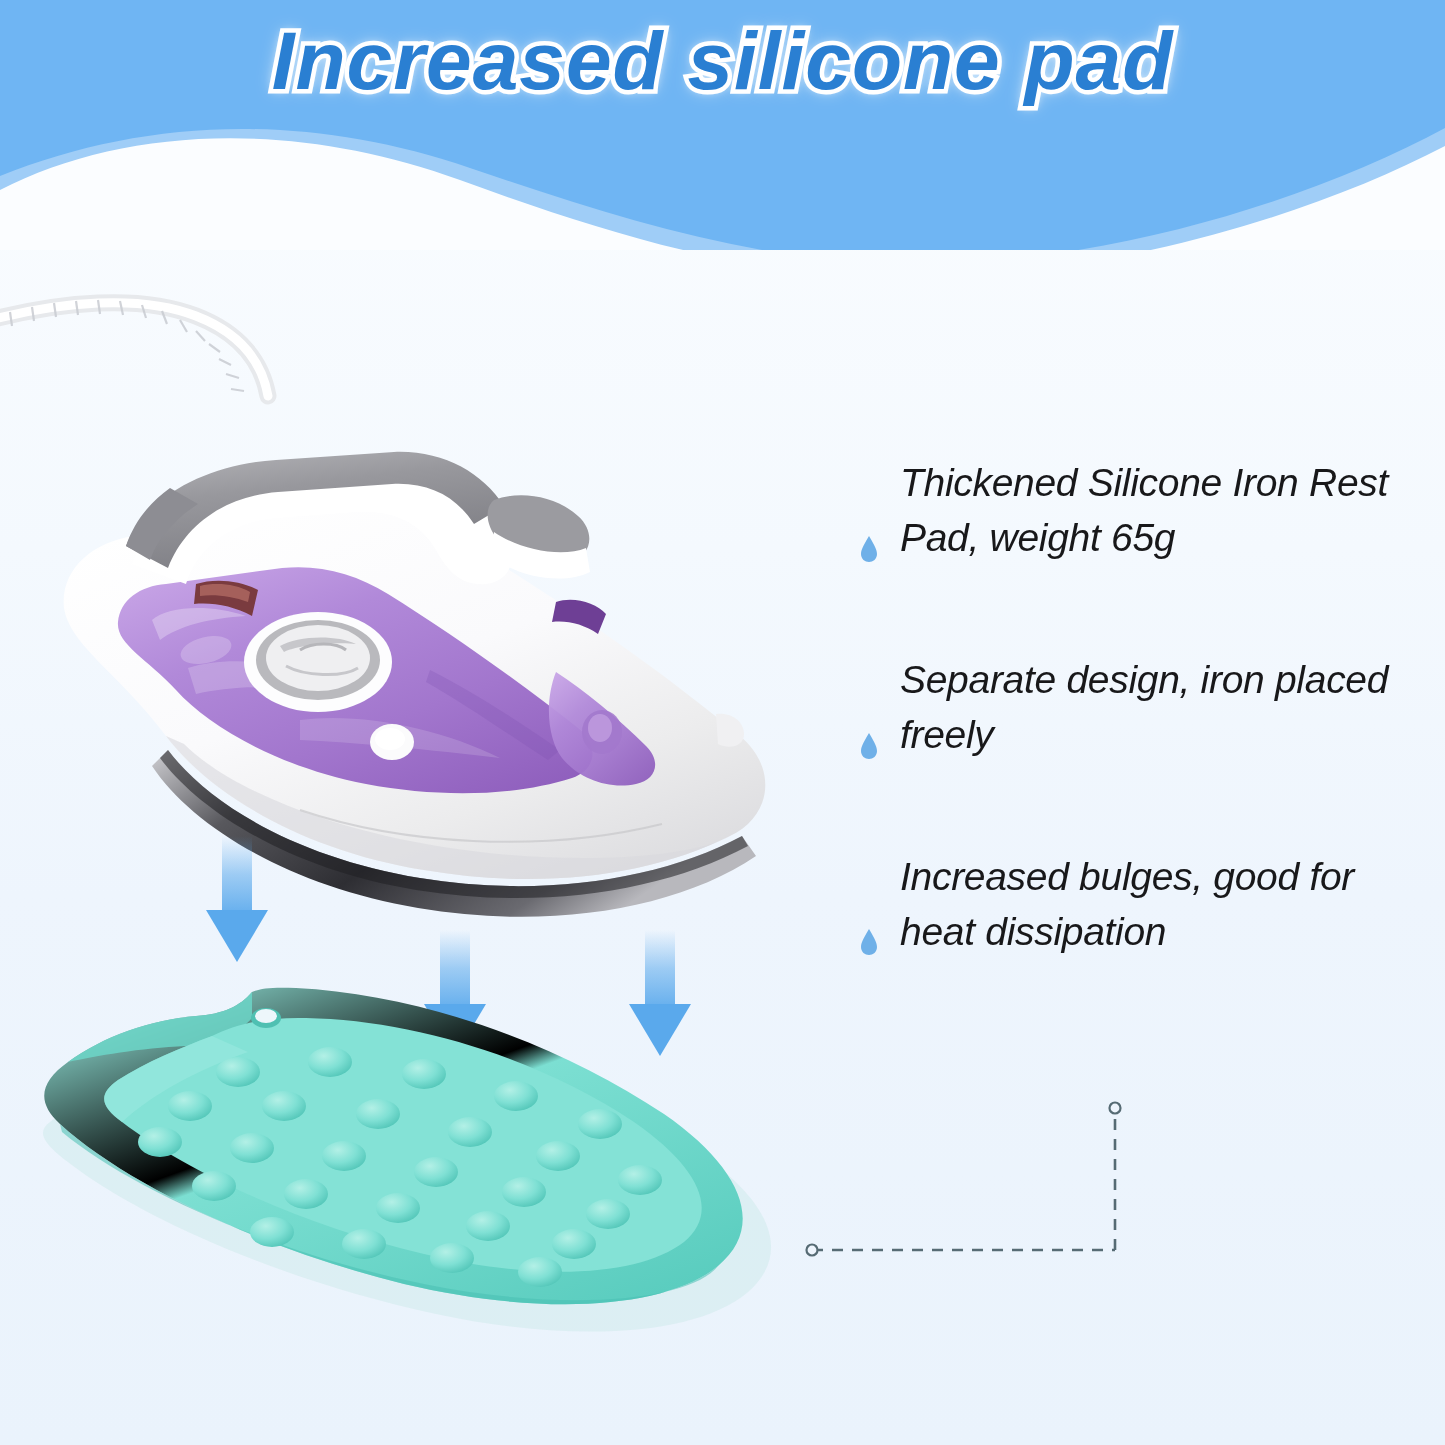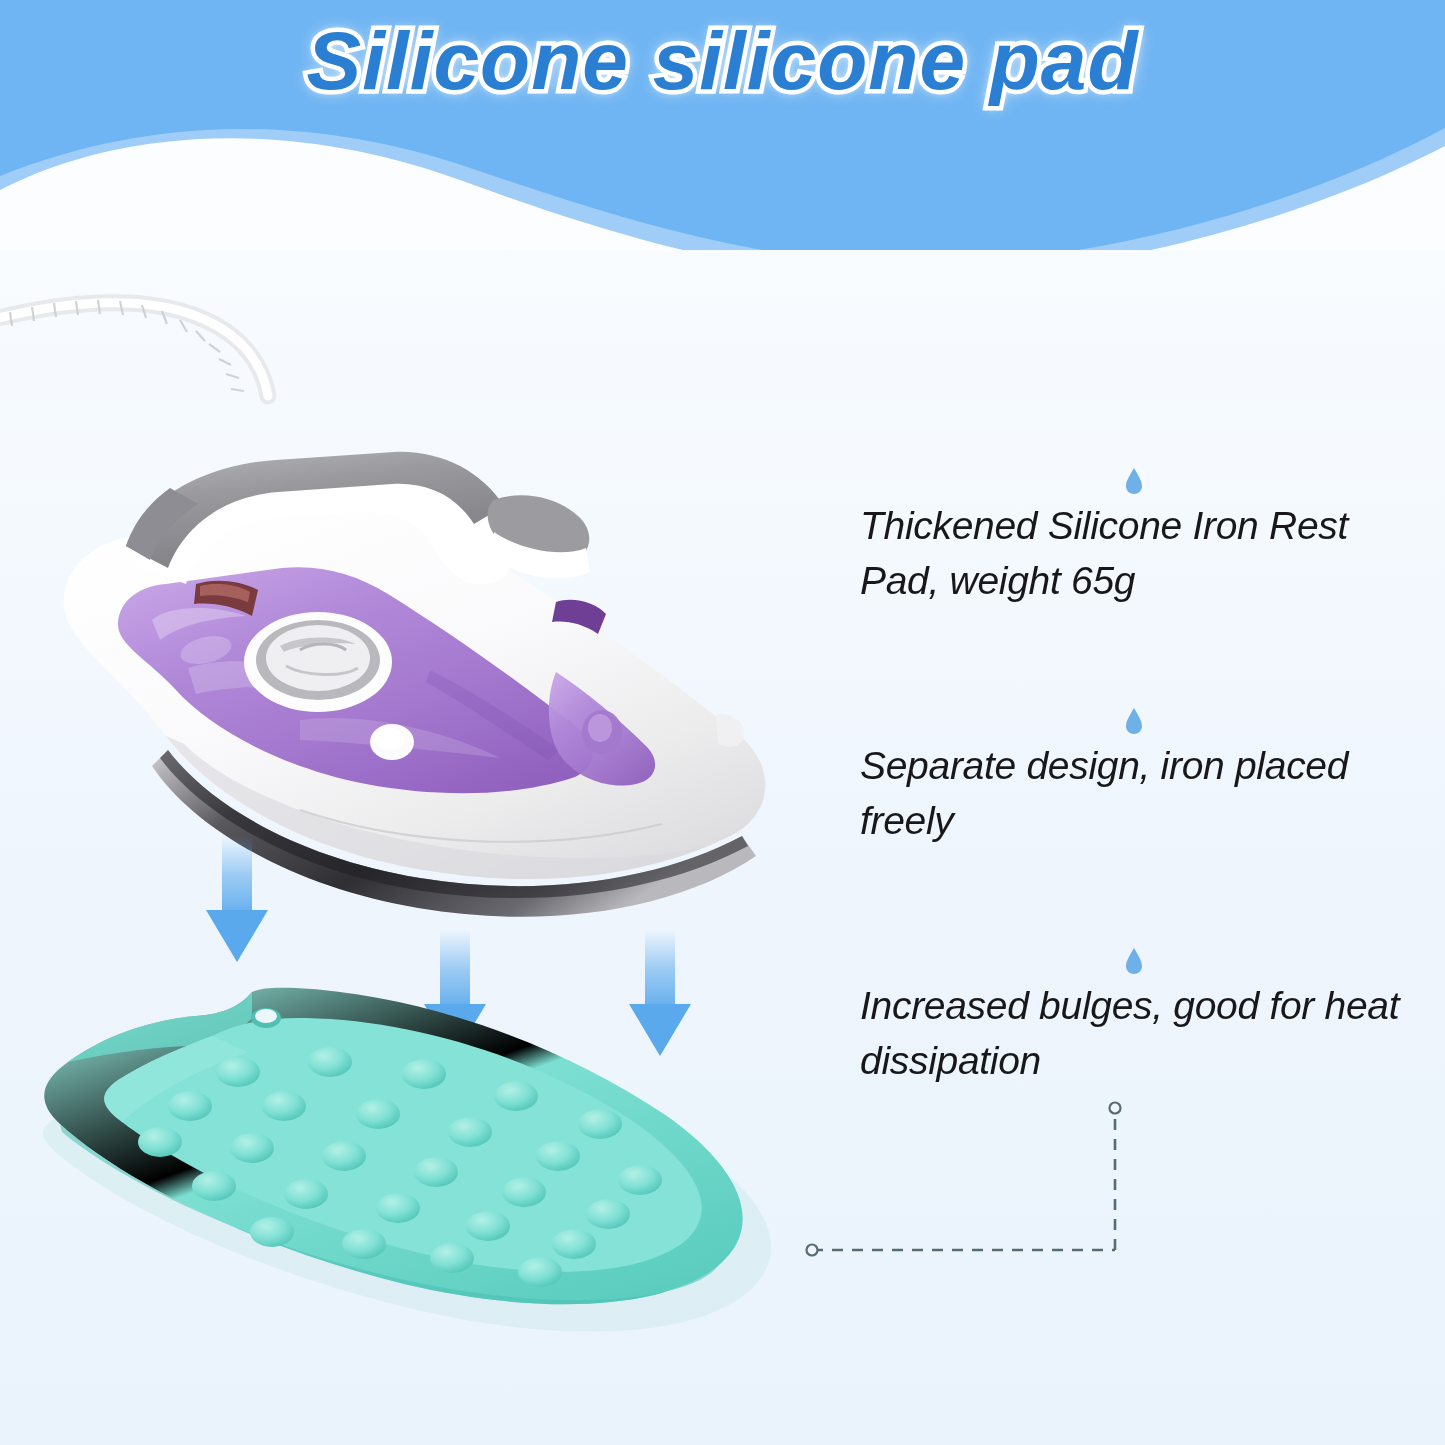--- a/index.html
+++ b/index.html
@@ -55,23 +55,22 @@
 
   
   #feature-list {
     position: absolute;
     left: 860px;
     top: 455px;
     width: 570px;
   }
   .feature-item {
     display: flex;
-    align-items: center;
+    align-items: flex-end;
     margin-bottom: 86px;
-    flex-direction: column;
   }
   .feature-bullet {
     flex: 0 0 auto;
     width: 18px;
     margin-top: 13px;
     margin-right: 22px;
   }
   .feature-text {
     font-size: 39px;
     font-style: italic;
@@ -93,21 +92,21 @@
 <body>
 
 <div id="page">
 
   <div id="header-banner">
     <svg width="1445" height="250" viewBox="0 0 1445 250" xmlns="http://www.w3.org/2000/svg">
       <rect x="0" y="0" width="1445" height="250" fill="#6fb5f3"></rect>
       <path d="M0 176 C 140 120, 300 110, 470 168 C 640 226, 800 276, 980 262 C 1160 248, 1330 190, 1445 128 L1445 250 L0 250 Z" fill="#9fcdf7"></path>
       <path d="M0 190 C 120 128, 290 118, 460 180 C 630 242, 790 290, 975 276 C 1160 262, 1330 206, 1445 146 L1445 250 L0 250 Z" fill="#fbfdff"></path>
     </svg>
-    <div id="banner-title">Silicone silicone pad</div>
+    <div id="banner-title">Increased silicone pad</div>
   </div>
 
   <div id="product-stage">
     <svg width="860" height="1195" viewBox="0 0 860 1195" xmlns="http://www.w3.org/2000/svg">
       <defs>
         <linearGradient id="gradSole" x1="0" y1="0" x2="1" y2="0.4">
           <stop offset="0" stop-color="#cfcfd3"></stop>
           <stop offset="0.25" stop-color="#58585d"></stop>
           <stop offset="0.55" stop-color="#2e2e33"></stop>
           <stop offset="0.85" stop-color="#6a6a70"></stop>

